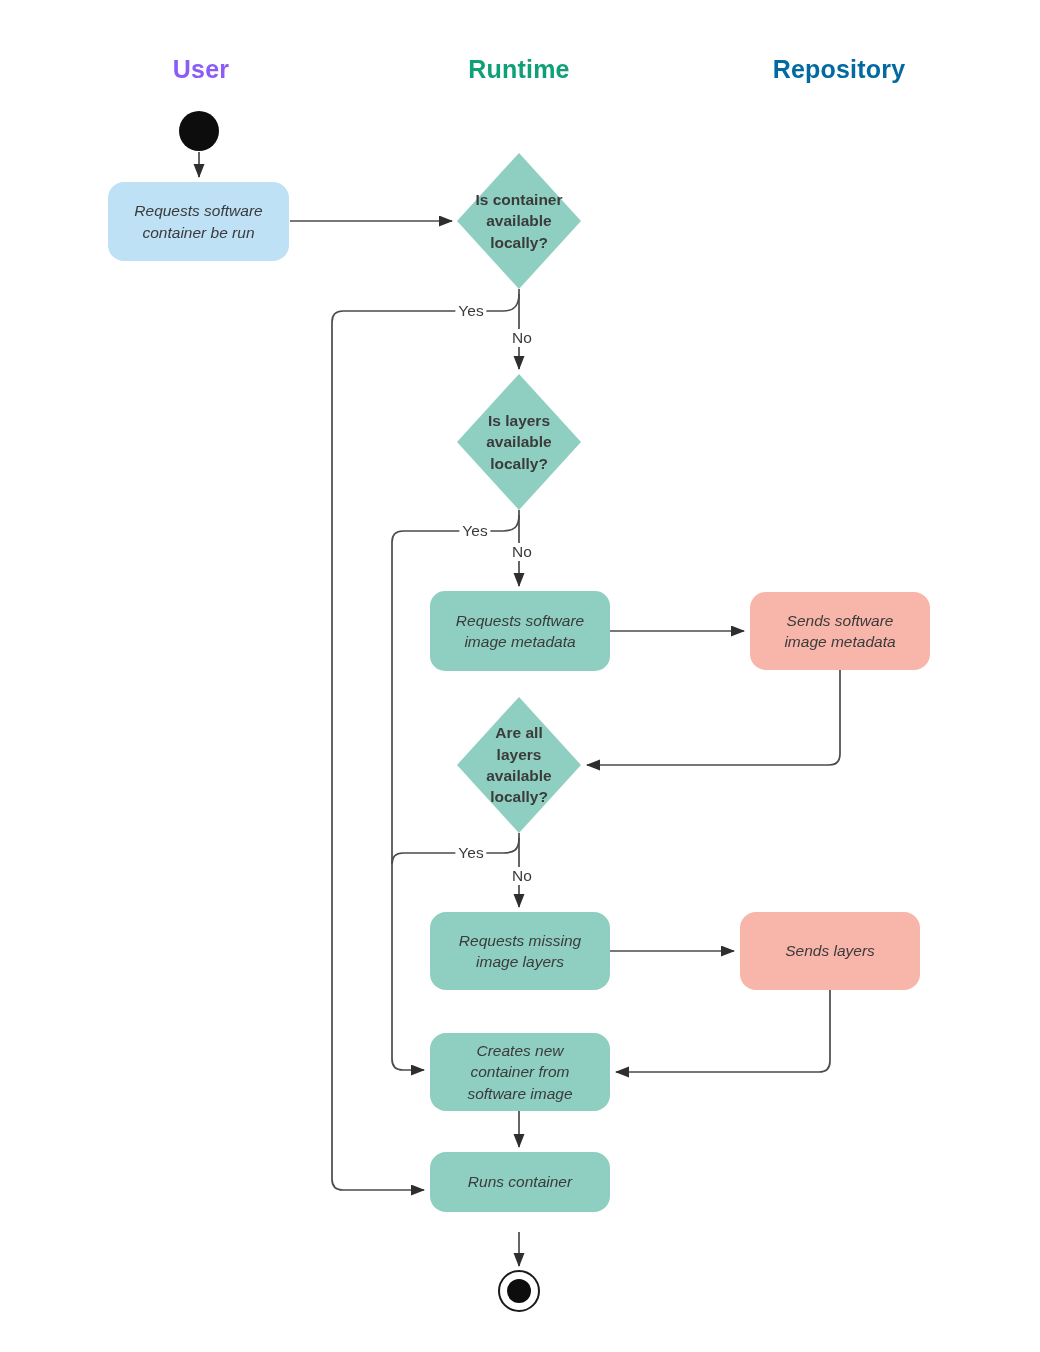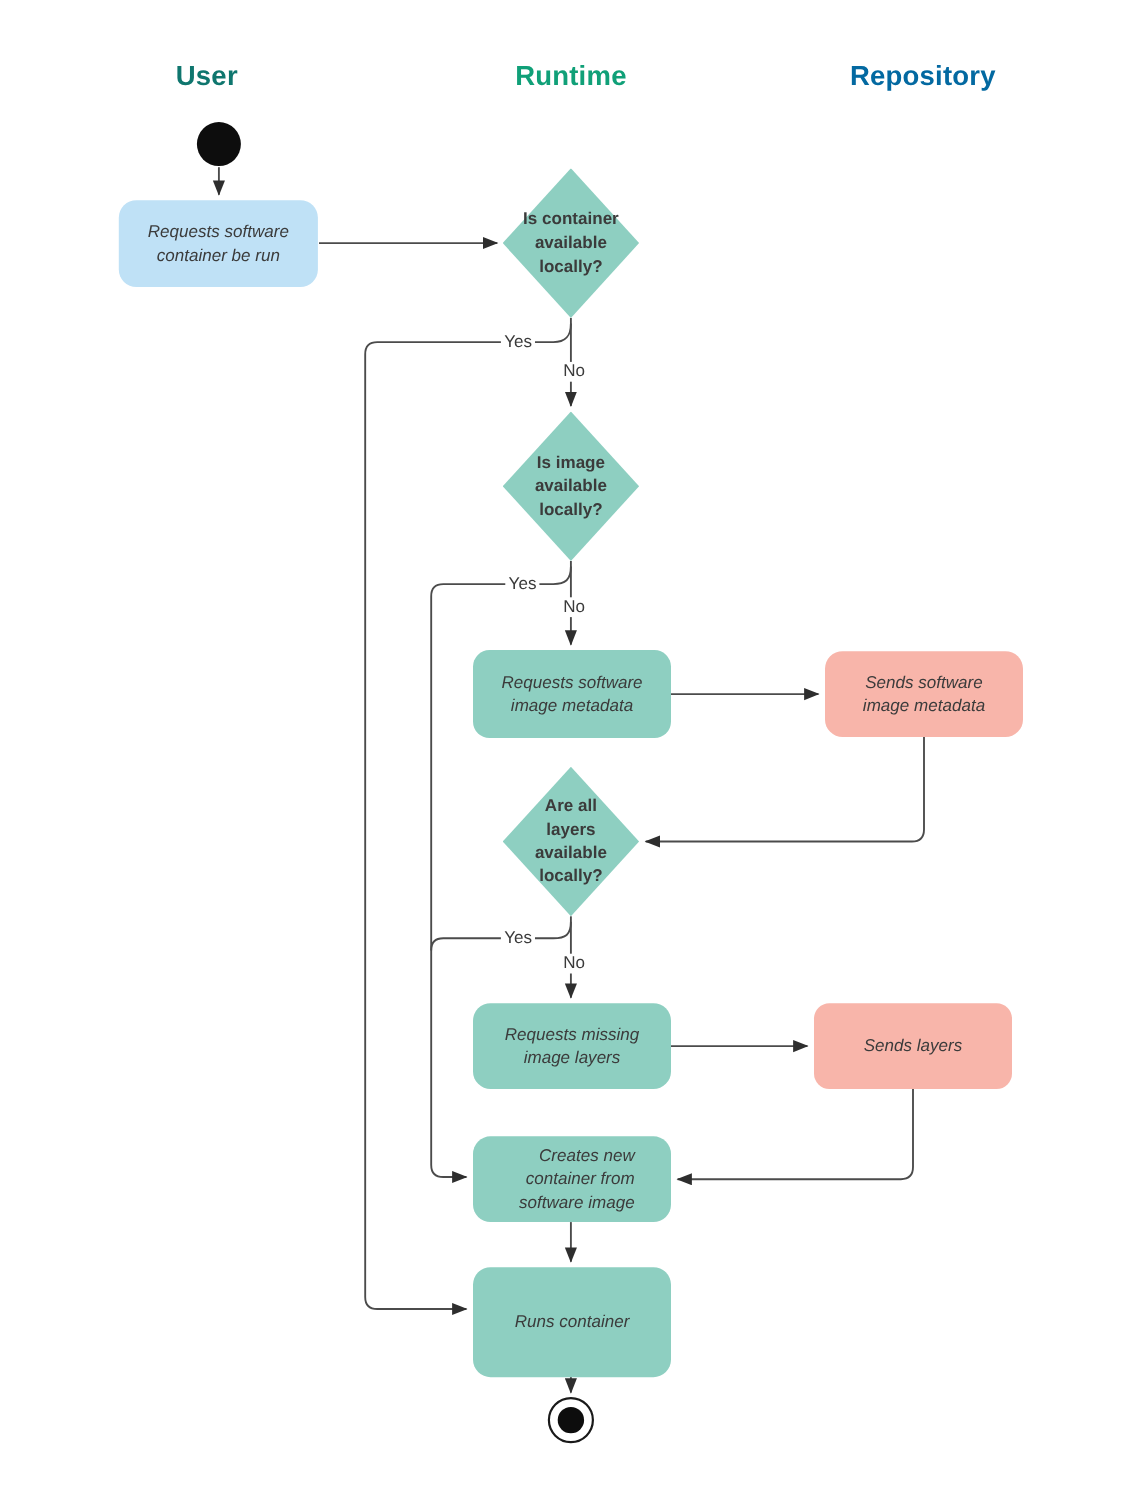--- a/index.html
+++ b/index.html
@@ -86,66 +86,66 @@
       <path d="M 840 670 L 840 754 Q 840 765 829 765 L 587 765" marker-end="url(#arrow)"></path>
       <path d="M 519 838 C 519 850 514 853 503 853 L 403 853 Q 392 853 392 864"></path>
       <path d="M 519 833 L 519 907" marker-end="url(#arrow)"></path>
       <path d="M 610 951 L 734 951" marker-end="url(#arrow)"></path>
       <path d="M 830 990 L 830 1061 Q 830 1072 819 1072 L 616 1072" marker-end="url(#arrow)"></path>
       <path d="M 519 1111 L 519 1147" marker-end="url(#arrow)"></path>
       <path d="M 519 1232 L 519 1266" marker-end="url(#arrow)"></path>
     </g>
   </svg>
 
-  <div class="lane-header" style="left: 188px; top: 55px; color: #0f766e; text-align: right;">User</div>
+  <div class="lane-header" style="left: 201px; top: 55px; color: #8b5cf6; text-align: right;">User</div>
   <div class="lane-header" style="left: 519px; top: 55px; color: rgb(16, 160, 120);">Runtime</div>
   <div class="lane-header" style="left: 839px; top: 55px; color: #0369a1;">Repository</div>
 
   <div class="node start-node" style="left:179px; top:111px;"></div>
 
   <div class="node proc fill-blue" style="left: 108px; top: 182px; width: 181px; height: 79px; background: rgb(191, 225, 246);">
     <div class="txt" style="width:152px;">Requests software container be run</div>
   </div>
 
   <div class="node diamond" style="left:457px; top:153px; width:124px; height:136px;">
     <div class="shape" style="background: rgb(142, 207, 193);"></div>
     <div class="txt" style="width:96px;">Is container available locally?</div>
   </div>
 
   <div class="node diamond" style="left:457px; top:374px; width:124px; height:136px;">
     <div class="shape" style="background: rgb(142, 207, 193);"></div>
-    <div class="txt" style="width:90px;">Is image available locally?</div>
+    <div class="txt" style="width:90px;">Is layers available locally?</div>
   </div>
 
   <div class="node proc fill-teal" style="left: 430px; top: 591px; width: 180px; height: 80px; background: rgb(142, 207, 193); border-radius: 15px;">
     <div class="txt" style="width:140px;">Requests software image metadata</div>
   </div>
 
   <div class="node proc fill-pink" style="left: 750px; top: 592px; width: 180px; height: 78px; background: rgb(248, 181, 170);">
     <div class="txt" style="width:122px;">Sends software image metadata</div>
   </div>
 
   <div class="node diamond" style="left:457px; top:697px; width:124px; height:136px;">
     <div class="shape" style="background: rgb(142, 207, 193);"></div>
     <div class="txt" style="width:80px;">Are all layers available locally?</div>
   </div>
 
   <div class="node proc fill-teal" style="left: 430px; top: 912px; width: 180px; height: 78px; background: rgb(142, 207, 193);">
     <div class="txt" style="width:130px;">Requests missing image layers</div>
   </div>
 
-  <div class="node proc fill-pink" style="left: 740px; top: 912px; width: 180px; height: 78px; background: rgb(248, 181, 170); border-radius: 14px;">
+  <div class="node proc fill-pink" style="left: 740px; top: 912px; width: 180px; height: 78px; background: rgb(248, 181, 170);">
     <div class="txt">Sends layers</div>
   </div>
 
   <div class="node proc fill-teal" style="left: 430px; top: 1033px; width: 180px; height: 78px; background: rgb(142, 207, 193);">
-    <div class="txt" style="width:114px;text-align:right;">Creates new container from software image</div>
+    <div class="txt" style="width:114px;">Creates new container from software image</div>
   </div>
 
-  <div class="node proc fill-teal" style="left: 430px; top: 1152px; width: 180px; height: 100px; background: rgb(142, 207, 193);">
+  <div class="node proc fill-teal" style="left: 430px; top: 1152px; width: 180px; height: 60px; background: rgb(142, 207, 193);">
     <div class="txt">Runs container</div>
   </div>
 
   <div class="node end-node" style="left:498px; top:1270px;">
     <div class="dot"></div>
   </div>
 
   <span class="edge-label" style="left:471px; top:311px;">Yes</span>
   <span class="edge-label" style="left:522px; top:338px;">No</span>
   <span class="edge-label" style="left:475px; top:531px;">Yes</span>

